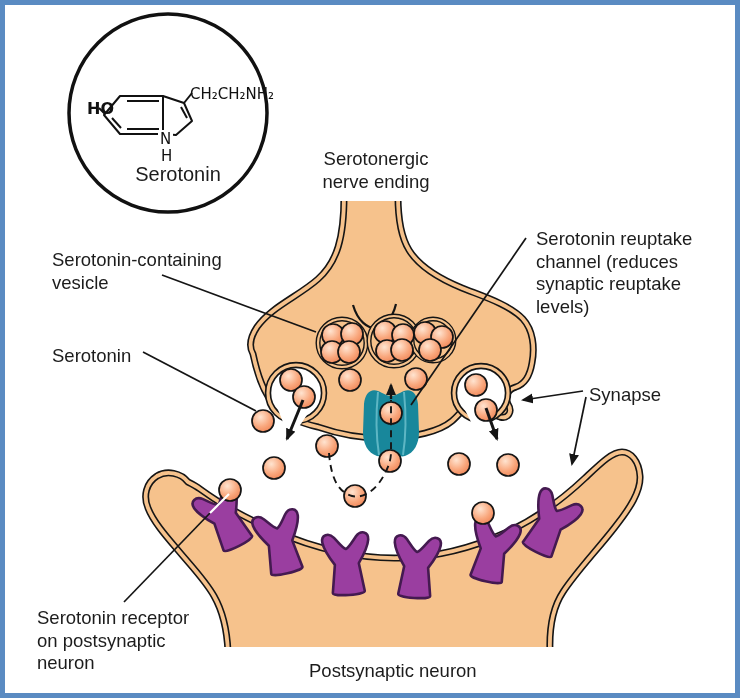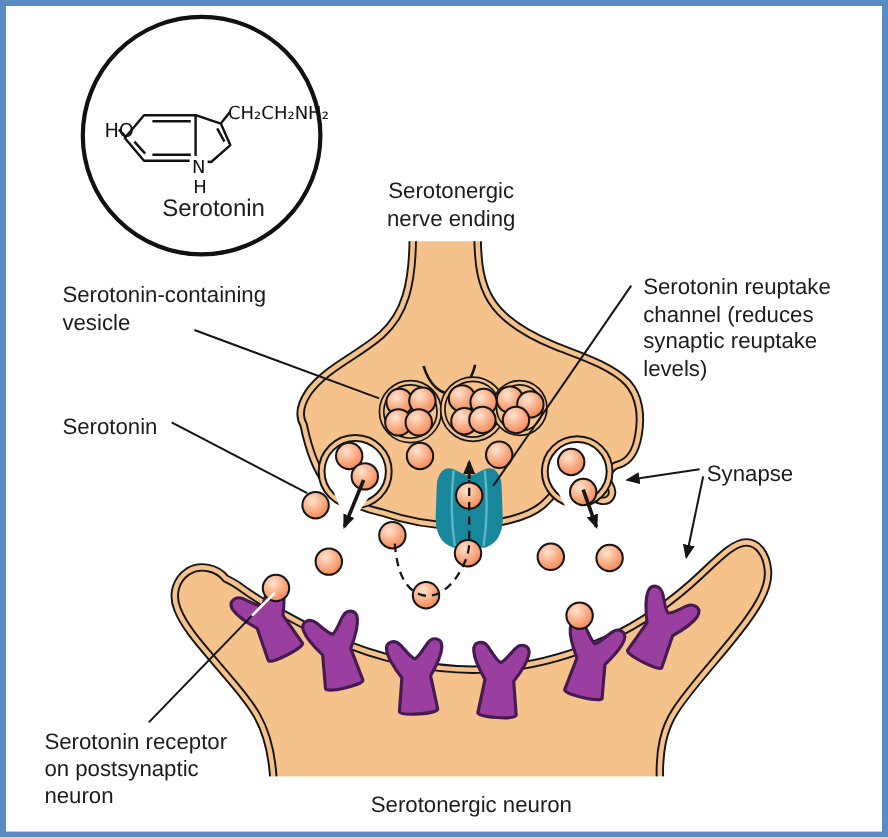--- a/index.html
+++ b/index.html
@@ -170,25 +170,25 @@
       <line class="molline" x1="127" y1="129" x2="159" y2="129"></line>
       <line class="molline" x1="112" y1="118" x2="121" y2="128"></line>
       <path class="molline" d="M163,96 L184,103 L192,121 L176,135 L163,134"></path>
       <line class="molline" x1="181" y1="107" x2="187" y2="118"></line>
       <line class="molline" x1="184" y1="103" x2="192" y2="93"></line>
       <line class="molline" x1="99" y1="108" x2="105" y2="114"></line>
     </g>
   </svg>
 
   <div class="lbl center" style="left:296px;top:143px;width:150px;text-align:center;">Serotonergic nerve ending</div>
-  <div class="lbl" style="left:47px;top:230px;width:185px;">Serotonin-containing vesicle</div>
+  <div class="lbl" style="left:47px;top:244px;width:185px;">Serotonin-containing vesicle</div>
   <div class="lbl" style="left:47px;top:340px;">Serotonin</div>
   <div class="lbl" style="left:531px;top:223px;width:170px;">Serotonin reuptake channel (reduces synaptic reuptake levels)</div>
   <div class="lbl" style="left:584px;top:379px;text-align:center;">Synapse</div>
   <div class="lbl" style="left:32px;top:602px;width:172px;">Serotonin receptor on postsynaptic neuron</div>
-  <div class="lbl" style="left:304px;top:655px;">Serotonergic neuron</div>
+  <div class="lbl" style="left:304px;top:655px;">Postsynaptic neuron</div>
 
   <div class="lbl center" style="left:113px;top:157px;width:120px;font-size:20px;">Serotonin</div>
-  <div class="lbl chem" style="left:82px;top:94px;font-size:16px;">HO</div>
+  <div class="lbl chem" style="left:82px;top:94px;font-size:16px;font-weight:bold;">HO</div>
   <div class="lbl chem" style="left:185px;top:80px;">CH₂CH₂NH₂</div>
   <div class="lbl chem chem-n" style="left:153px;top:125px;">N</div>
   <div class="lbl chem" style="left:156px;top:142px;">H</div>
 </div>
 
 </body></html>

